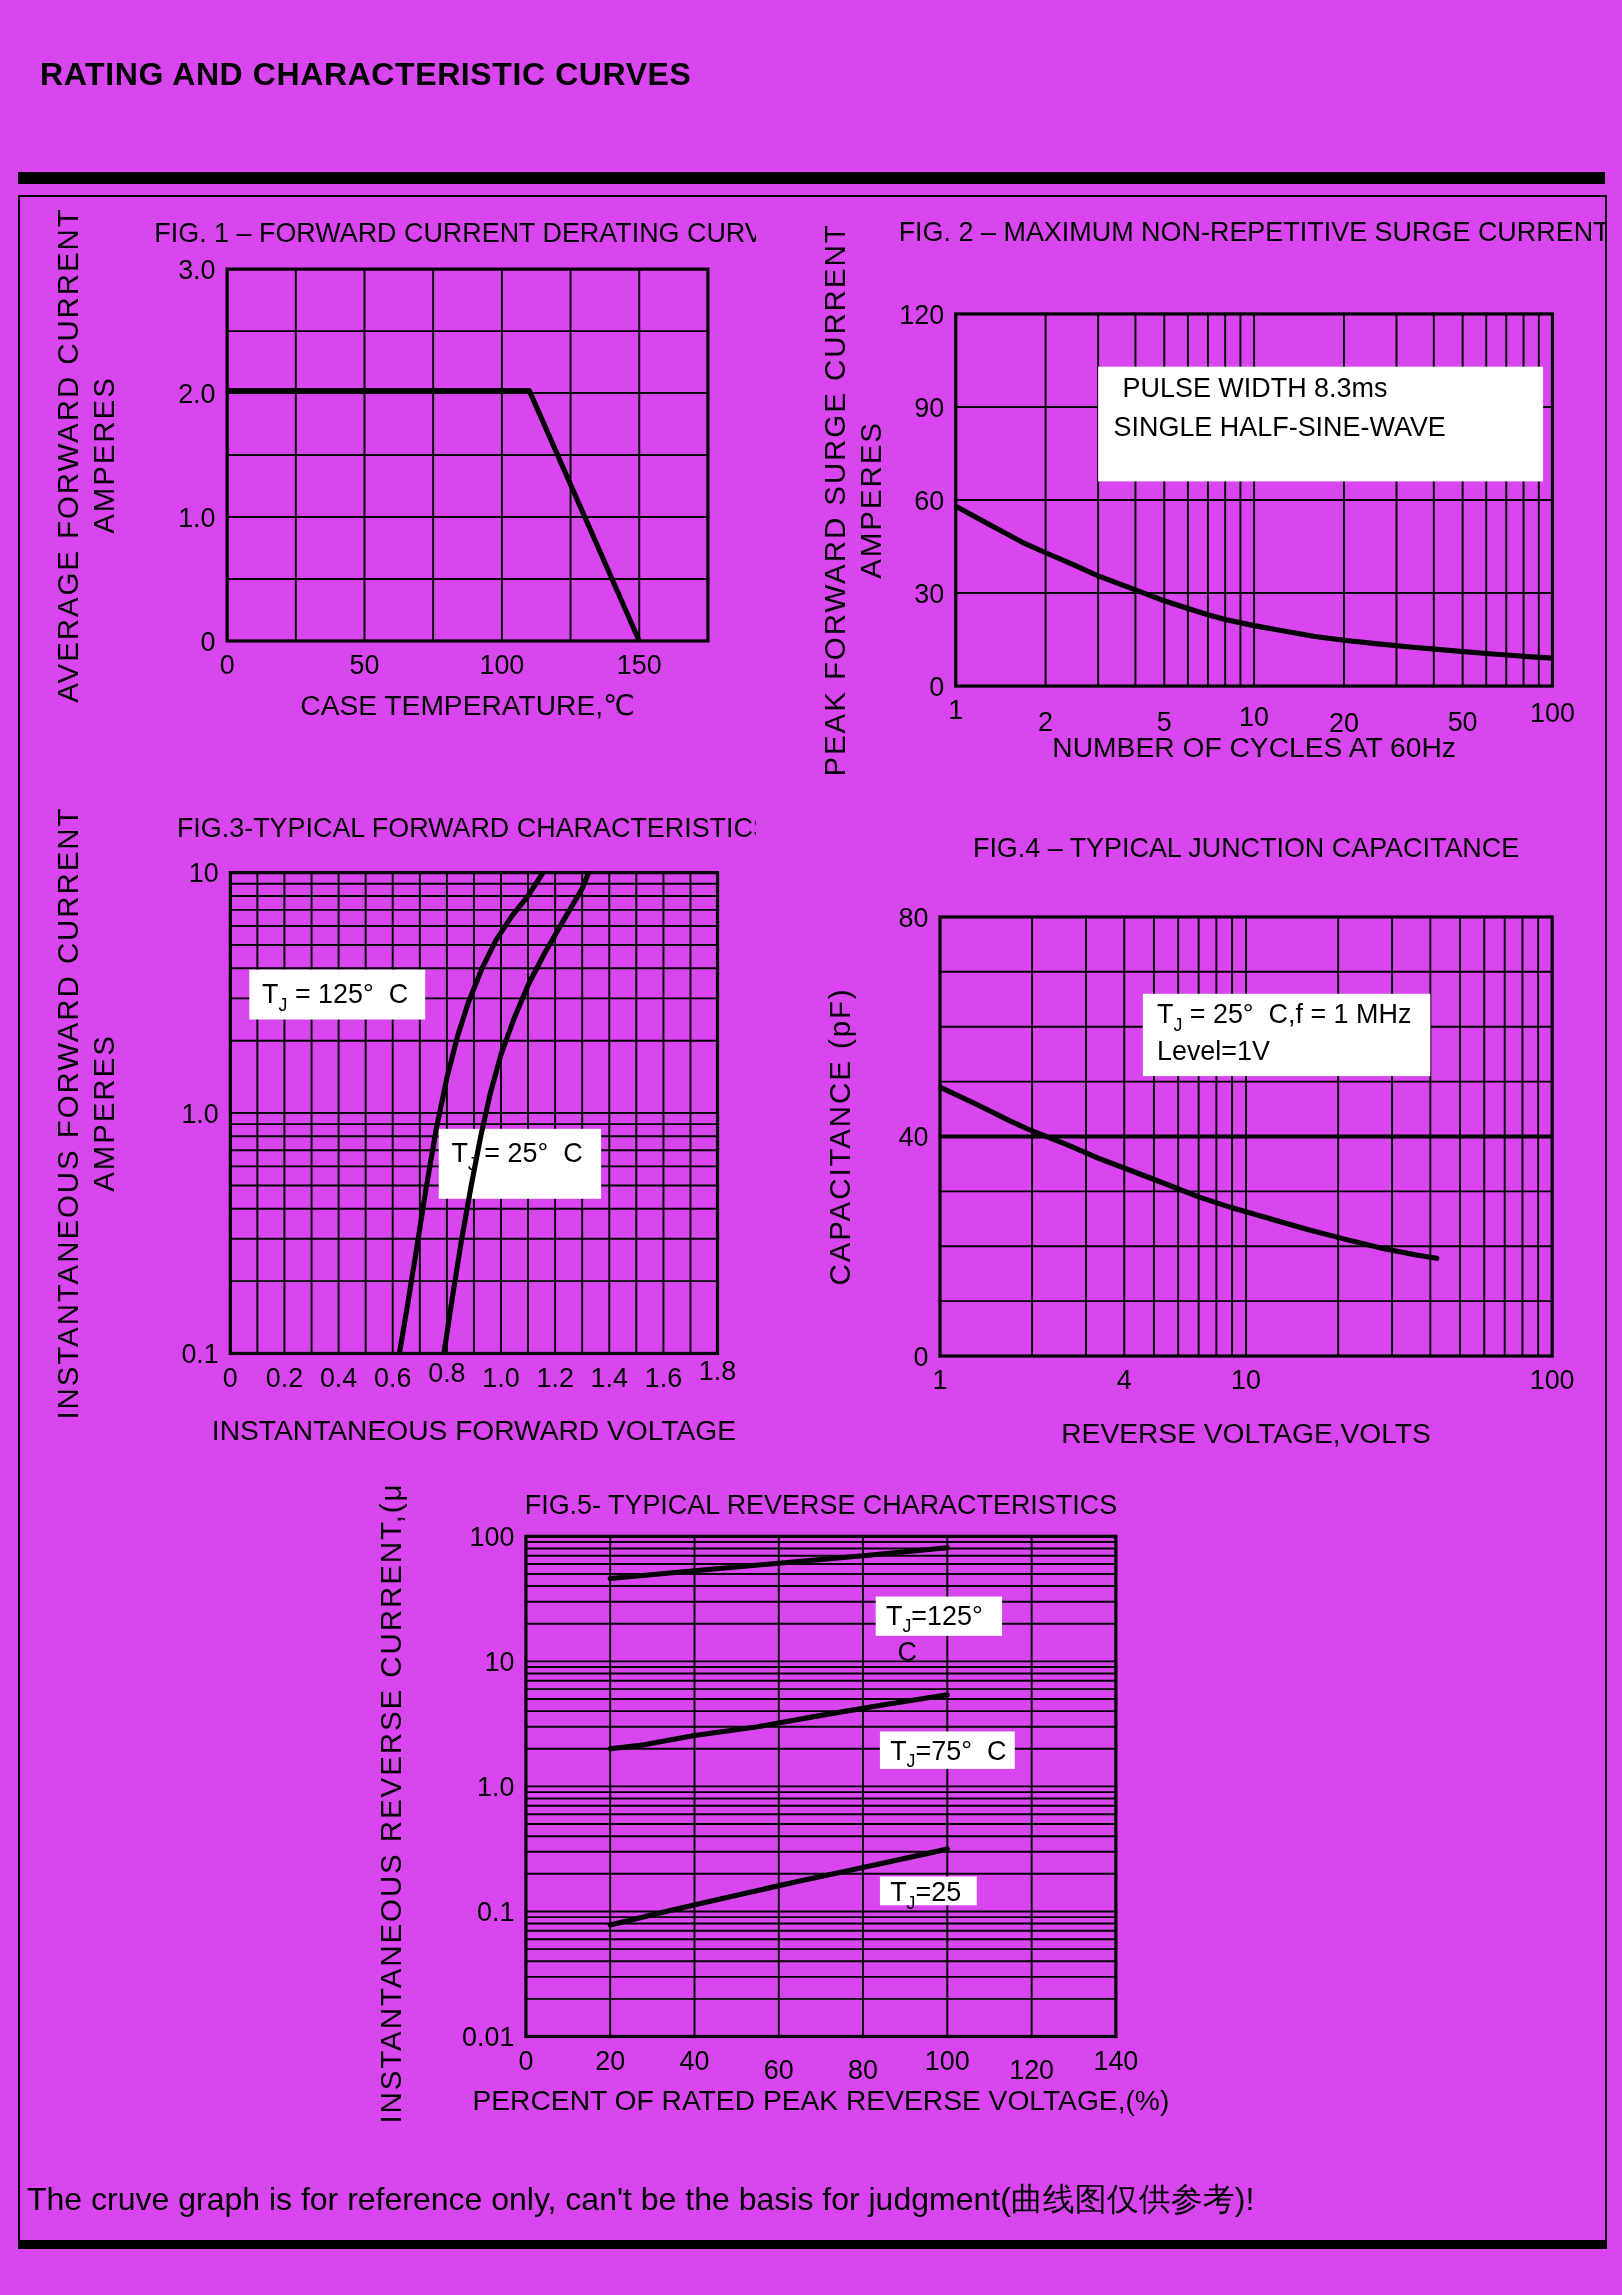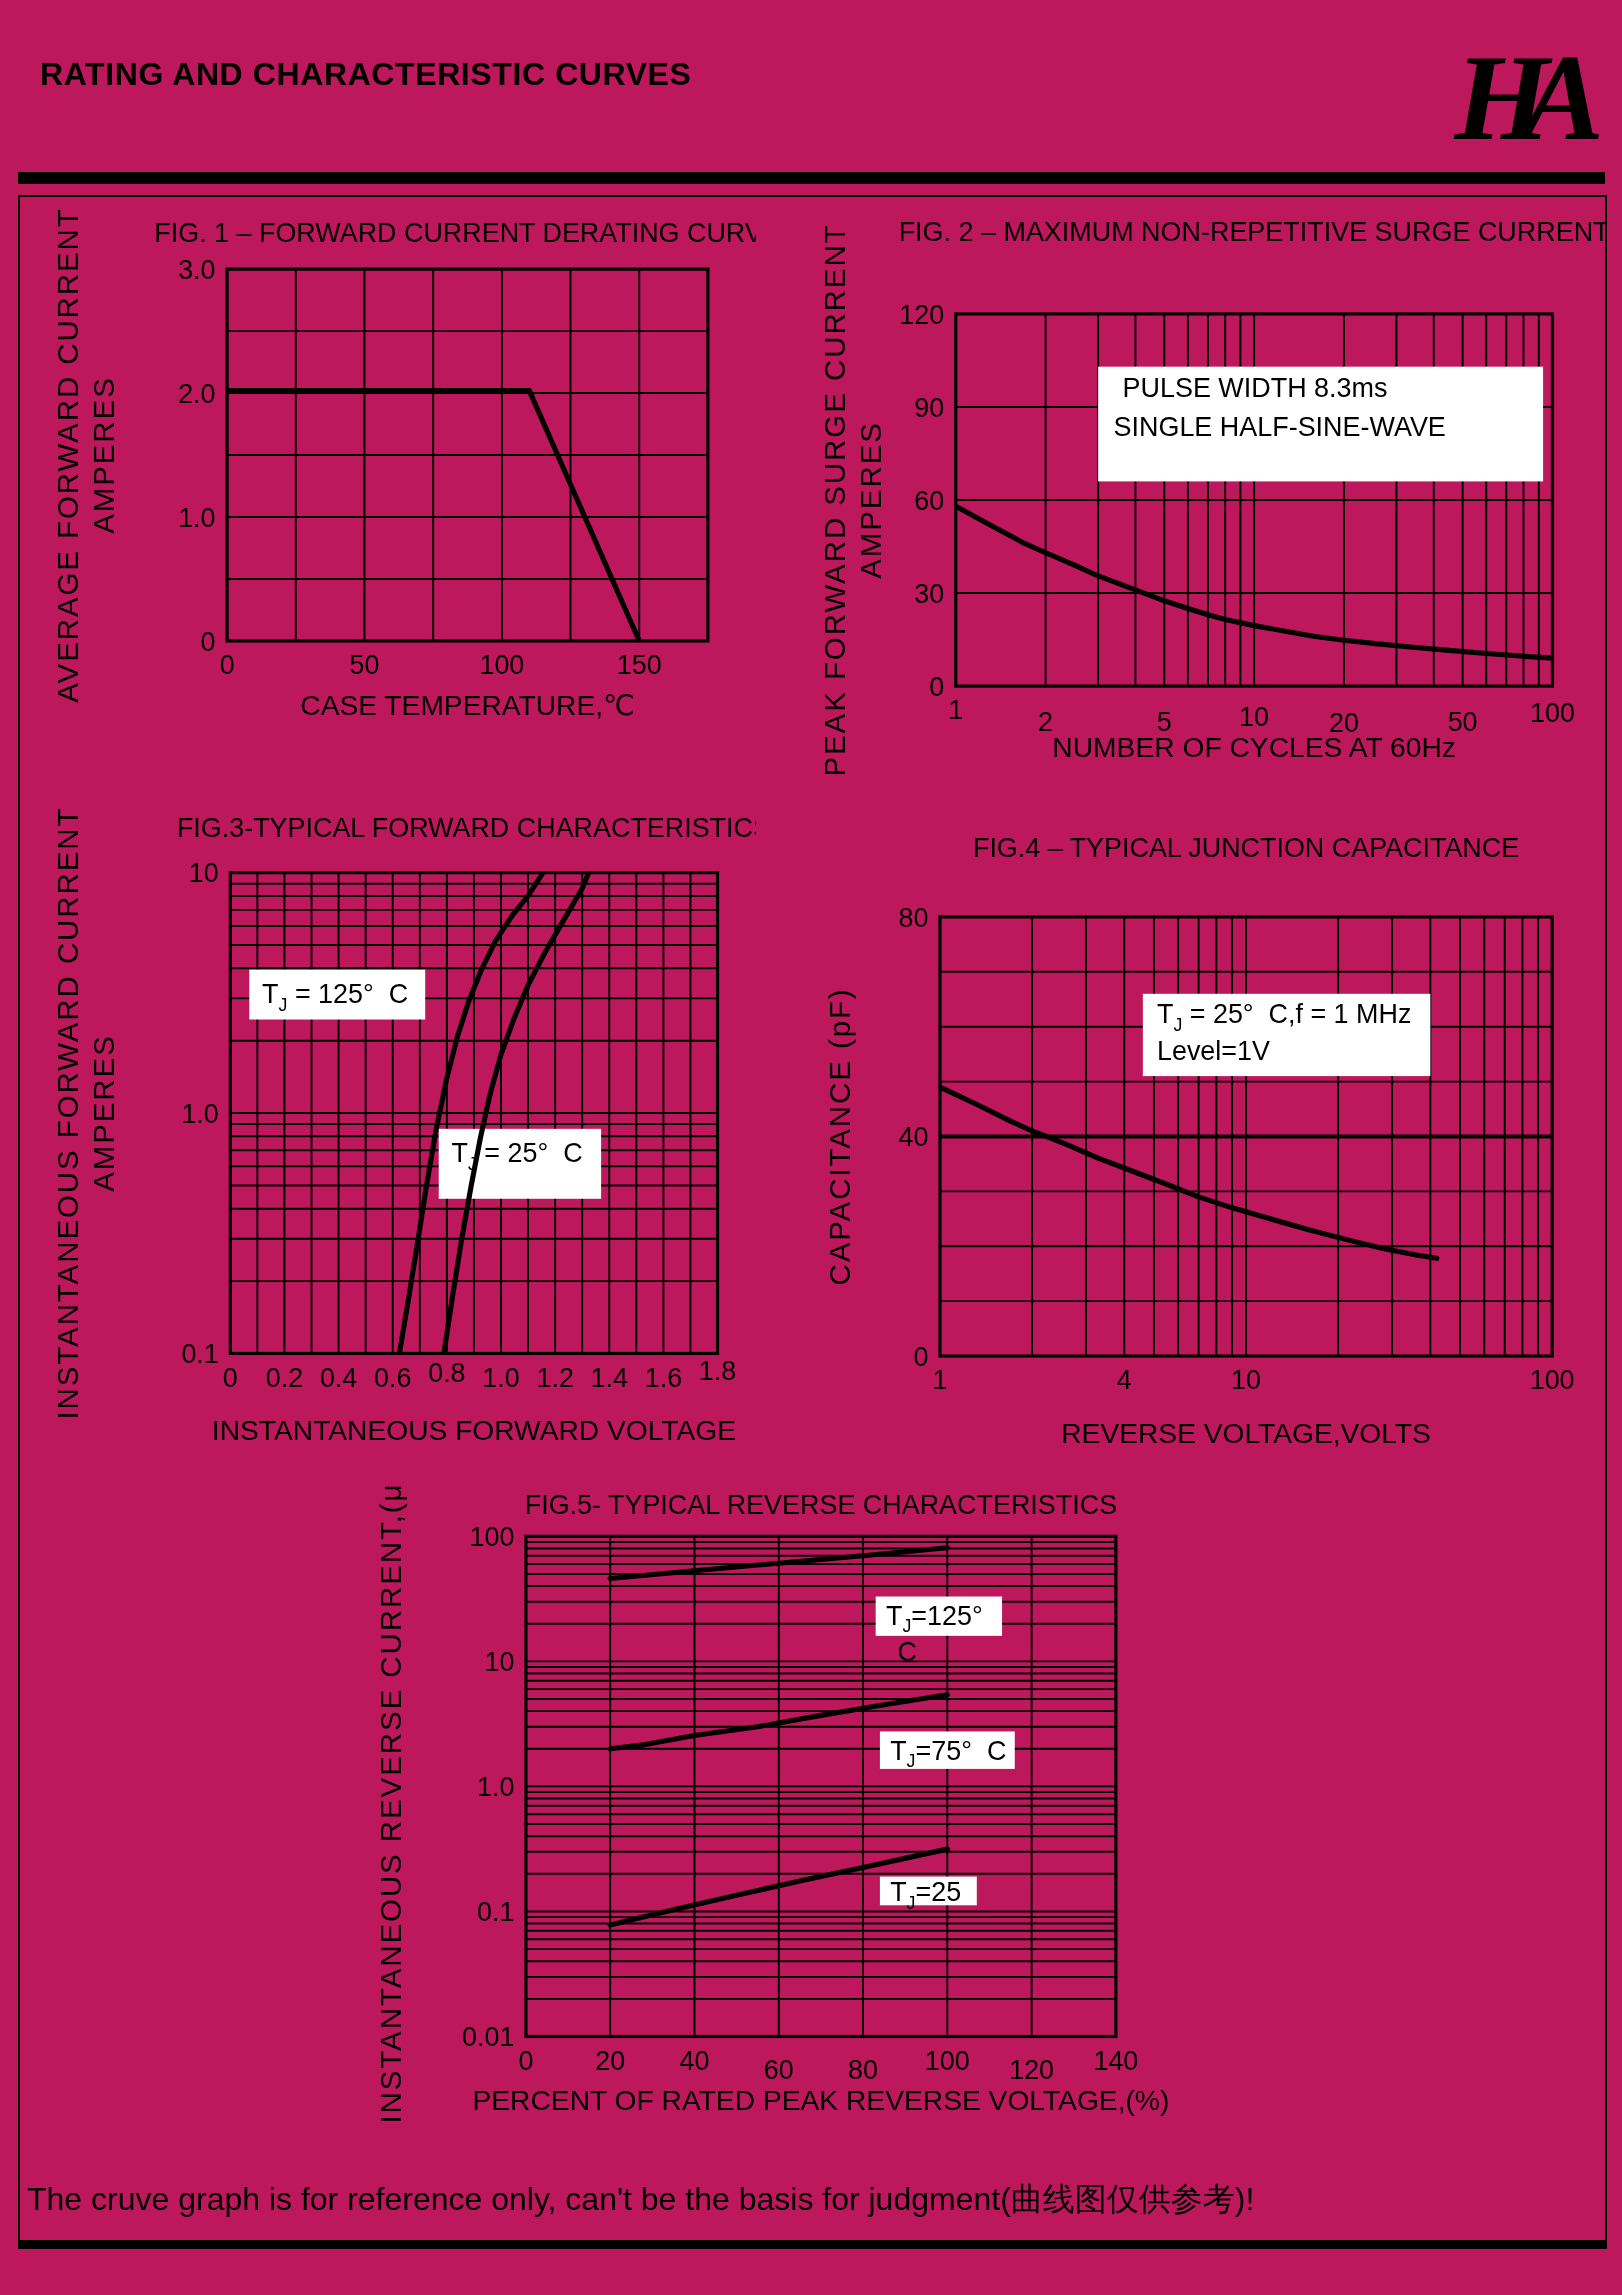--- a/index.html
+++ b/index.html
@@ -1,34 +1,33 @@
 <!DOCTYPE html>
 <html style="font-size:10.3px"><head>
 <meta charset="utf-8">
 <style>
   html,body{margin:0;padding:0;background:#fff;}
-  .page{position:relative;width:1622px;height:2295px;background:#be185d;color:#000;
+  .page{position:relative;width:1622px;height:2295px;background:#d946ef;color:#000;
         font-family:"Liberation Sans","DejaVu Sans",sans-serif;overflow:hidden;}
   .h1{position:absolute;left:40px;top:56px;font-size:32px;font-weight:bold;letter-spacing:0.6px;white-space:nowrap;}
   .h2{position:absolute;left:40px;top:114px;font-size:32px;font-weight:bold;letter-spacing:0.6px;white-space:nowrap;}
   .logo{position:absolute;left:1308px;top:37px;width:269px;text-align:right;
         font-family:"Liberation Serif","DejaVu Serif",serif;font-style:italic;font-weight:bold;
         font-size:122px;letter-spacing:-0.22em;line-height:1;padding-right:26px;}
   .rule{position:absolute;left:18px;top:172px;width:1587px;height:11.5px;background:#000;}
   .frame{position:absolute;left:18px;top:195px;width:1589px;height:2054px;box-sizing:border-box;
          border:2.6px solid #000;border-bottom:9px solid #000;}
   .note{position:absolute;left:27px;top:2178px;font-size:32px;white-space:nowrap;}
   svg text{fill:#000;}
 </style>
 </head>
 <body>
 
 <div class="page">
   <div class="h1">RATING AND CHARACTERISTIC CURVES</div>
-  <div class="logo">HA</div>
   <div class="rule"></div>
   <div class="frame"></div>
   <div id="charts">
       <svg viewBox="0 0 1120 840" width="718" height="539" style="position:absolute;left:38px;top:208px">
         <g stroke="#000">
           <line x1="295.0" y1="95" x2="295.0" y2="675" stroke-width="3"></line>
           <line x1="402.1" y1="95" x2="402.1" y2="675" stroke-width="3"></line>
           <line x1="509.3" y1="95" x2="509.3" y2="675" stroke-width="3"></line>
           <line x1="616.4" y1="95" x2="616.4" y2="675" stroke-width="3"></line>
           <line x1="723.6" y1="95" x2="723.6" y2="675" stroke-width="3"></line>

